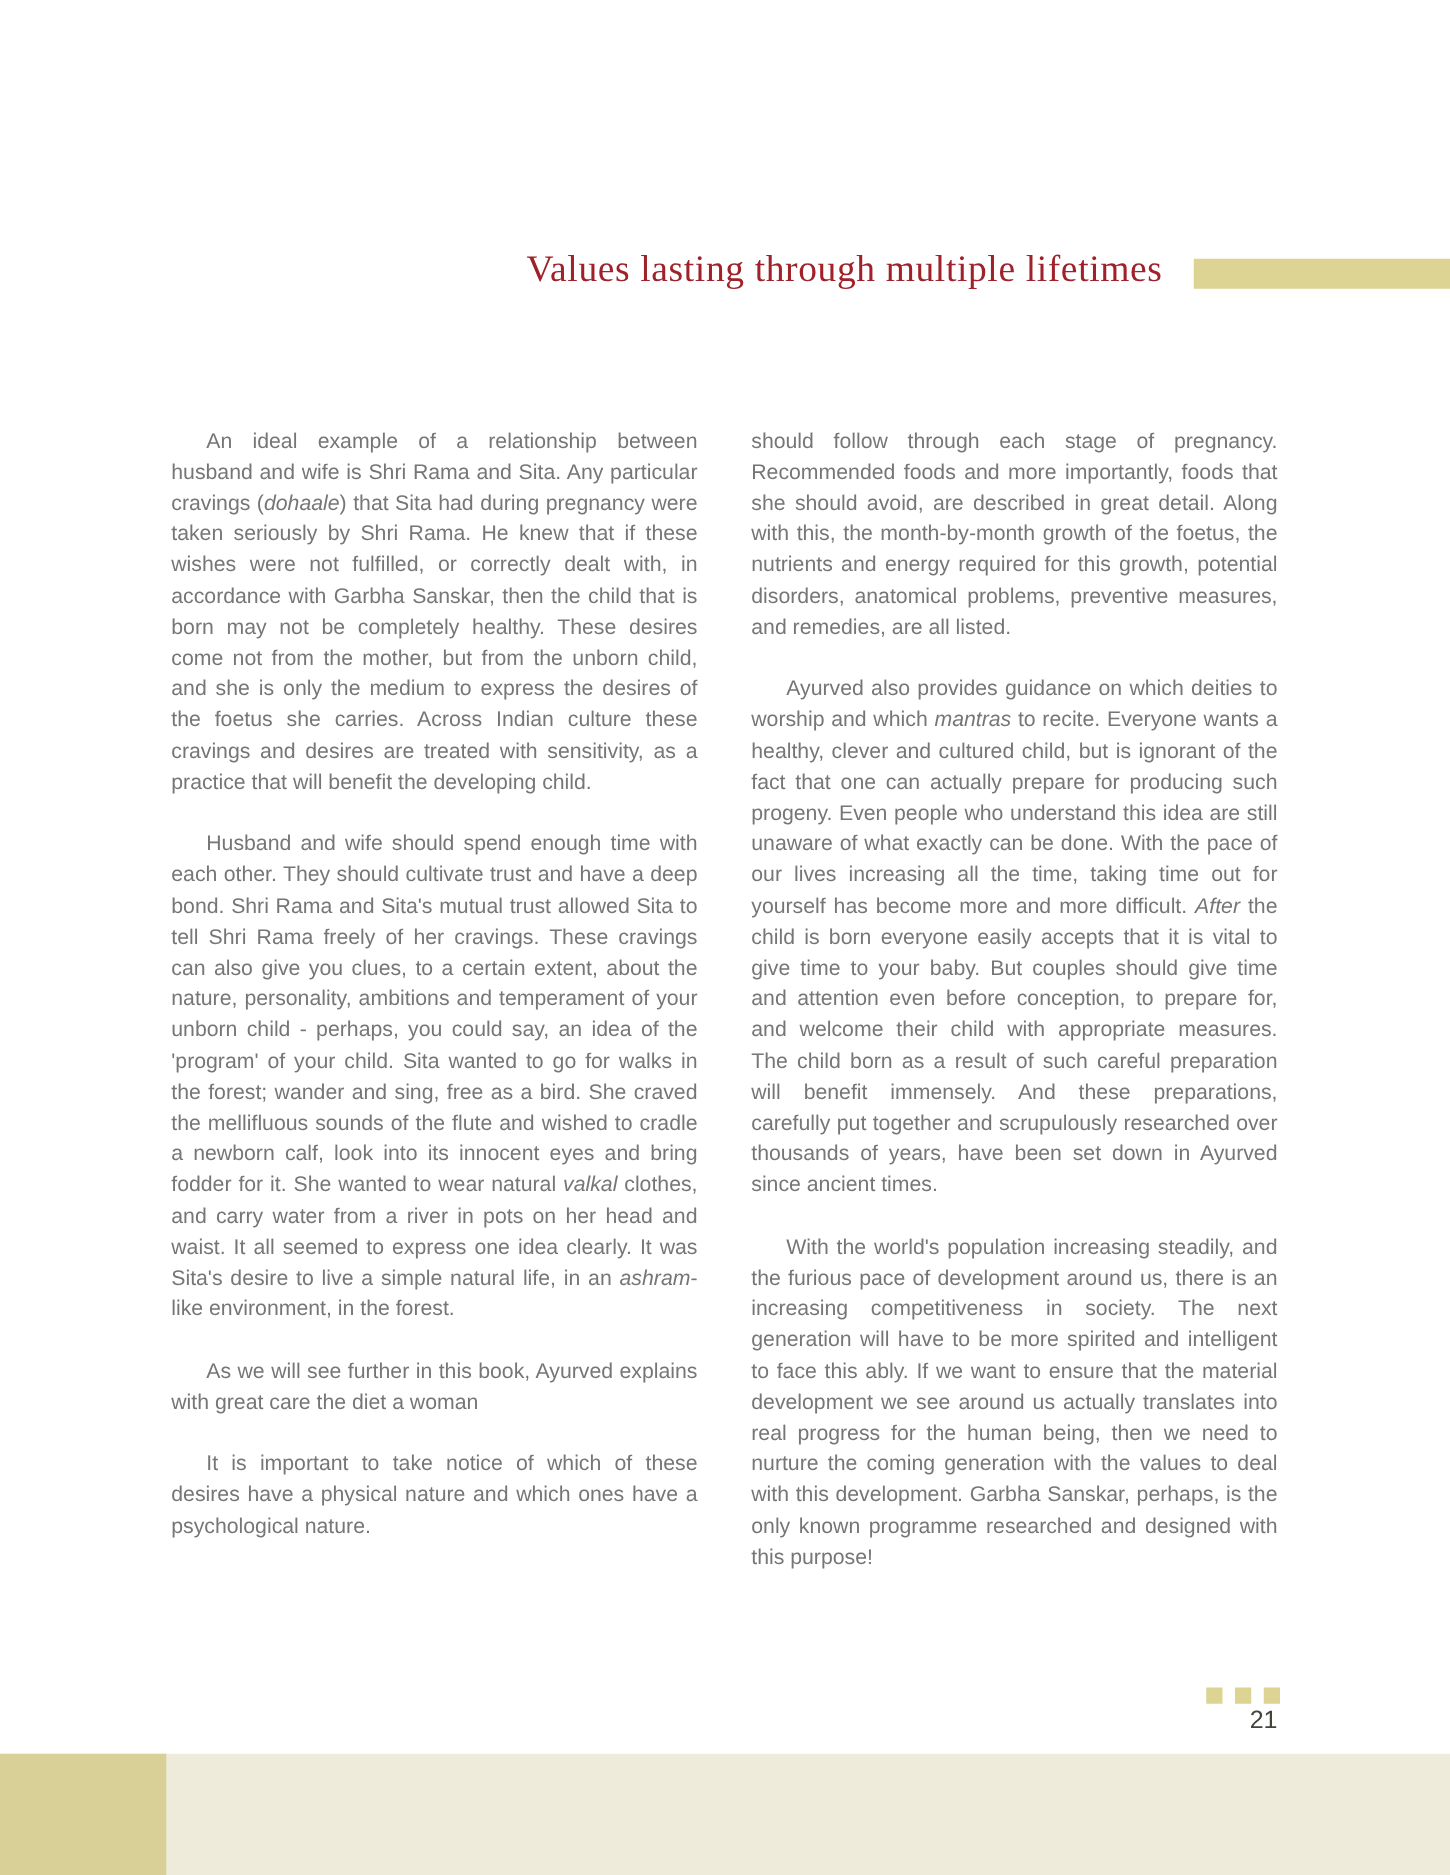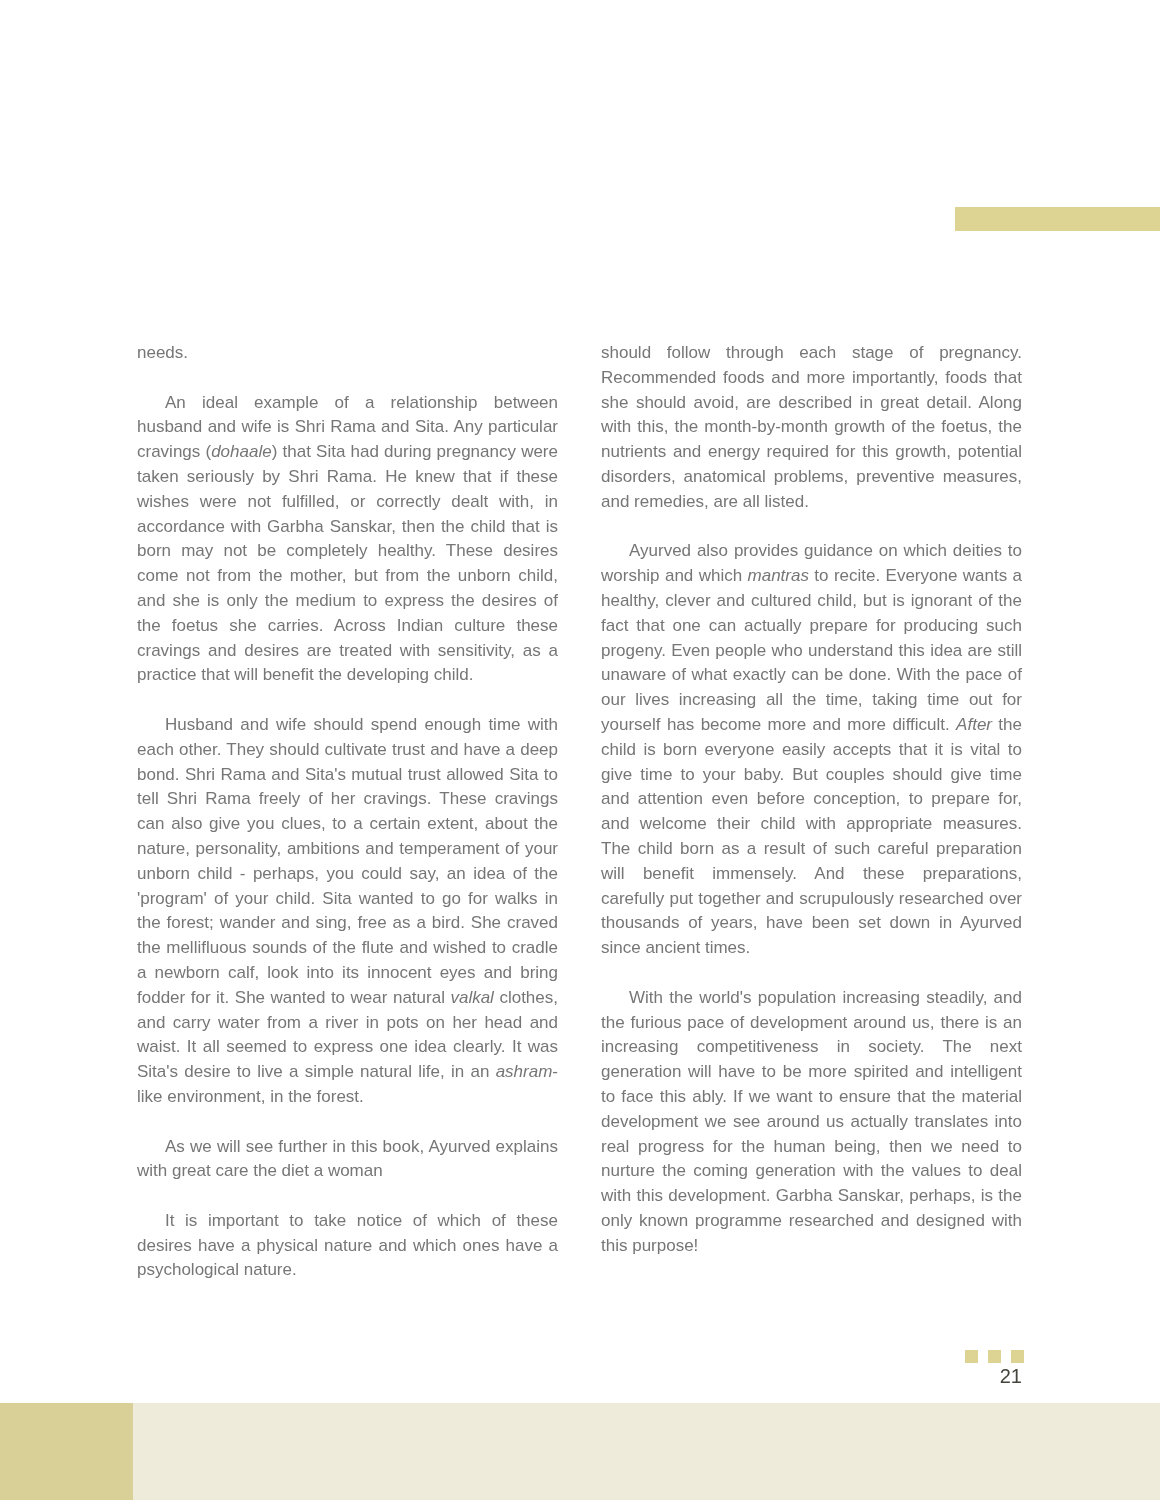--- a/index.html
+++ b/index.html
@@ -89,26 +89,26 @@
     right: 138px;
     font-size: 20px;
     color: #44443c;
   }
 </style>
 </head>
 <body>
 
 <div class="page">
 
+  <div class="title">Values lasting through multiple lifetimes</div>
 
   <div class="title-accent-bar"></div>
 
   <div class="columns">
     <div class="col">
-        <p class="para"><span>needs.</span></p>
         <p class="para indent"><span>An ideal example of a relationship between husband and wife is Shri Rama and Sita. Any particular cravings (</span><em>dohaale</em><span>) that Sita had during pregnancy were taken seriously by Shri Rama. He knew that if these wishes were not fulfilled, or correctly dealt with, in accordance with Garbha Sanskar, then the child that is born may not be completely healthy. These desires come not from the mother, but from the unborn child, and she is only the medium to express the desires of the foetus she carries. Across Indian culture these cravings and desires are treated with sensitivity, as a practice that will benefit the developing child.</span></p>
         <p class="para indent"><span>Husband and wife should spend enough time with each other. They should cultivate trust and have a deep bond. Shri Rama and Sita's mutual trust allowed Sita to tell Shri Rama freely of her cravings. These cravings can also give you clues, to a certain extent, about the nature, personality, ambitions and temperament of your unborn child - perhaps, you could say, an idea of the 'program' of your child. Sita wanted to go for walks in the forest; wander and sing, free as a bird. She craved the mellifluous sounds of the flute and wished to cradle a newborn calf, look into its innocent eyes and bring fodder for it. She wanted to wear natural </span><em>valkal</em><span> clothes, and carry water from a river in pots on her head and waist. It all seemed to express one idea clearly. It was Sita's desire to live a simple natural life, in an </span><em>ashram</em><span>-like environment, in the forest.</span></p>
         <p class="para indent"><span>As we will see further in this book, Ayurved explains with great care the diet a woman</span></p>
         <p class="para indent"><span>It is important to take notice of which of these desires have a physical nature and which ones have a psychological nature.</span></p>
       </div>
     <div class="col">
         <p class="para"><span>should follow through each stage of pregnancy. Recommended foods and more importantly, foods that she should avoid, are described in great detail. Along with this, the month-by-month growth of the foetus, the nutrients and energy required for this growth, potential disorders, anatomical problems, preventive measures, and remedies, are all listed.</span></p>
         <p class="para indent"><span>Ayurved also provides guidance on which deities to worship and which </span><em>mantras</em><span> to recite. Everyone wants a healthy, clever and cultured child, but is ignorant of the fact that one can actually prepare for producing such progeny. Even people who understand this idea are still unaware of what exactly can be done. With the pace of our lives increasing all the time, taking time out for yourself has become more and more difficult. </span><em>After</em><span> the child is born everyone easily accepts that it is vital to give time to your baby. But couples should give time and attention even before conception, to prepare for, and welcome their child with appropriate measures. The child born as a result of such careful preparation will benefit immensely. And these preparations, carefully put together and scrupulously researched over thousands of years, have been set down in Ayurved since ancient times.</span></p>
         <p class="para indent"><span>With the world's population increasing steadily, and the furious pace of development around us, there is an increasing competitiveness in society. The next generation will have to be more spirited and intelligent to face this ably. If we want to ensure that the material development we see around us actually translates into real progress for the human being, then we need to nurture the coming generation with the values to deal with this development. Garbha Sanskar, perhaps, is the only known programme researched and designed with this purpose!</span></p>
       </div>

